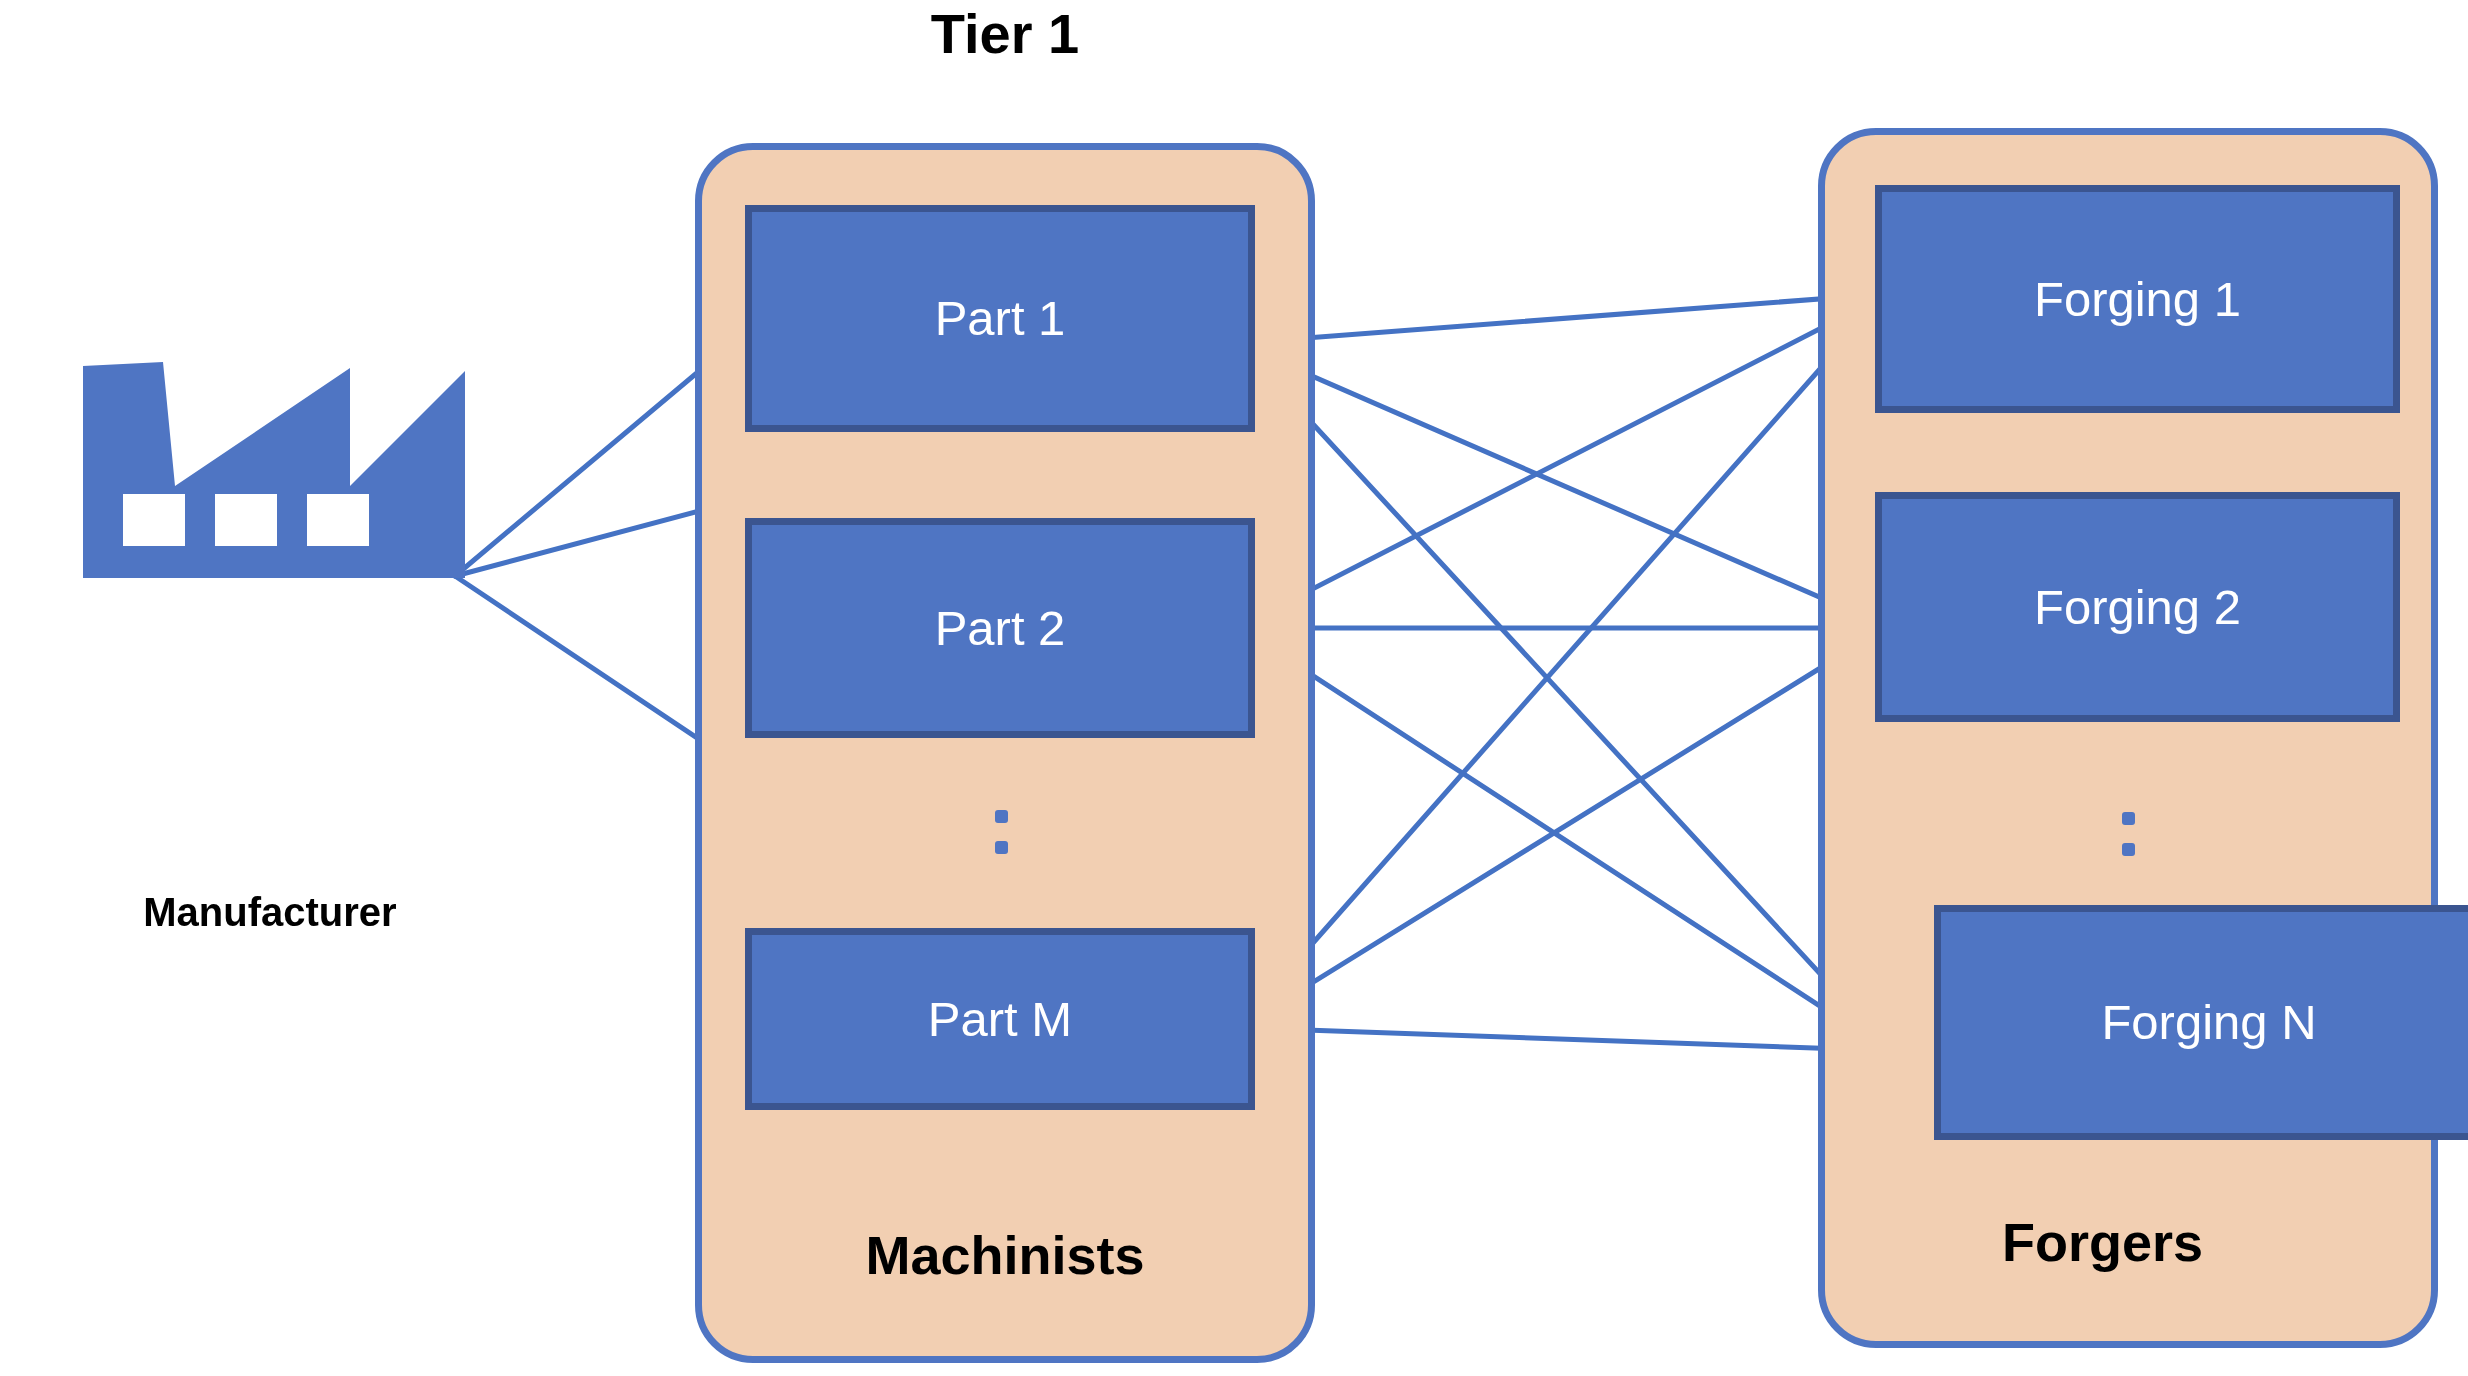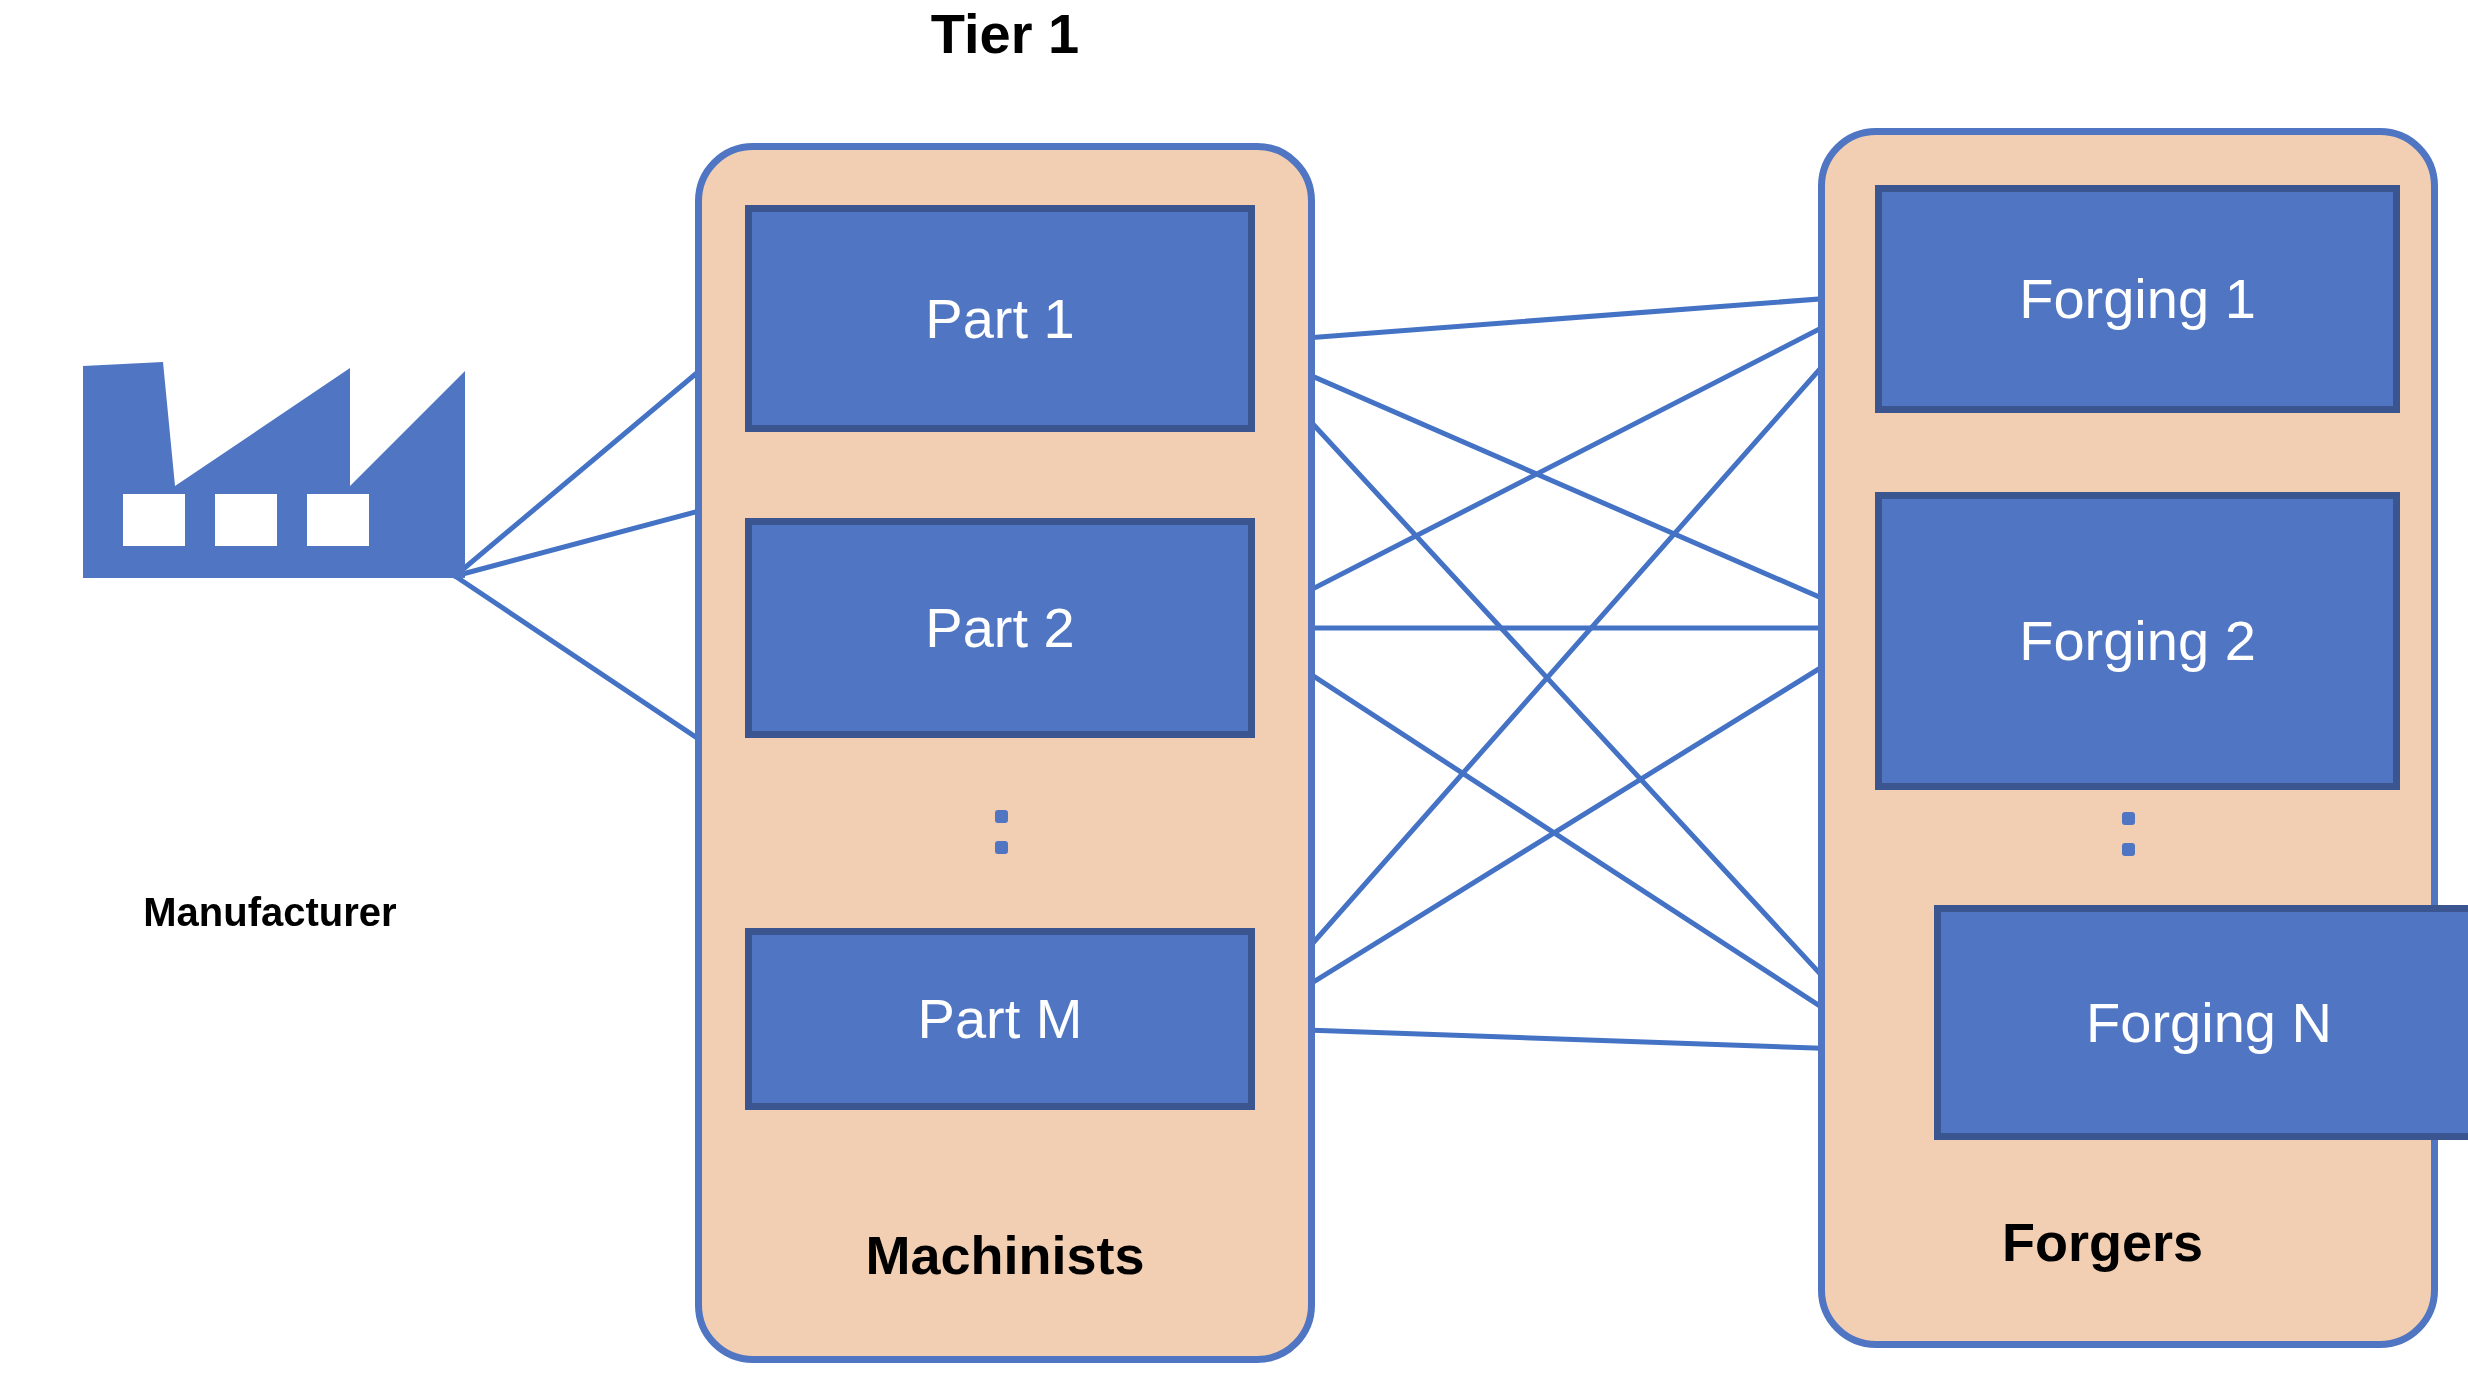--- a/index.html
+++ b/index.html
@@ -53,21 +53,21 @@
   .node {
     position: absolute;
     z-index: 4;
     background: #4F75C3;
     border: 7px solid #3B5590;
     box-sizing: border-box;
     display: flex;
     align-items: center;
     justify-content: center;
     color: #ffffff;
-    font-size: 56px;
+    font-size: 49px;
     line-height: 1;
     white-space: nowrap;
   }
 
   
   .vdots {
     position: absolute;
     z-index: 4;
     display: flex;
     flex-direction: column;
@@ -167,21 +167,21 @@
 
   <div class="node" style="left:745px; top:928px; width:510px; height:182px;">Part M</div>
 
   <div class="tier-label" style="left:695px; top:1228px; width:620px;">Machinists</div>
 
 
   <div class="tier-box" style="left:1818px; top:128px; width:620px; height:1220px;"></div>
 
   <div class="node" style="left:1875px; top:185px; width:525px; height:228px;">Forging 1</div>
 
-  <div class="node" style="left:1875px; top:492px; width:525px; height:298px;">Forging 2</div>
+  <div class="node" style="left:1875px; top:492px; width:525px; height:230px;">Forging 2</div>
 
   <div class="vdots" style="left:2122px; top:812px;">
     <i></i>
       <i></i>
   </div>
 
   <div class="node" style="left:1934px; top:905px; width:550px; height:235px;">Forging N</div>
 
   <div class="tier-label" style="left:1818px; top:1215px; width:569px;">Forgers</div>
 

